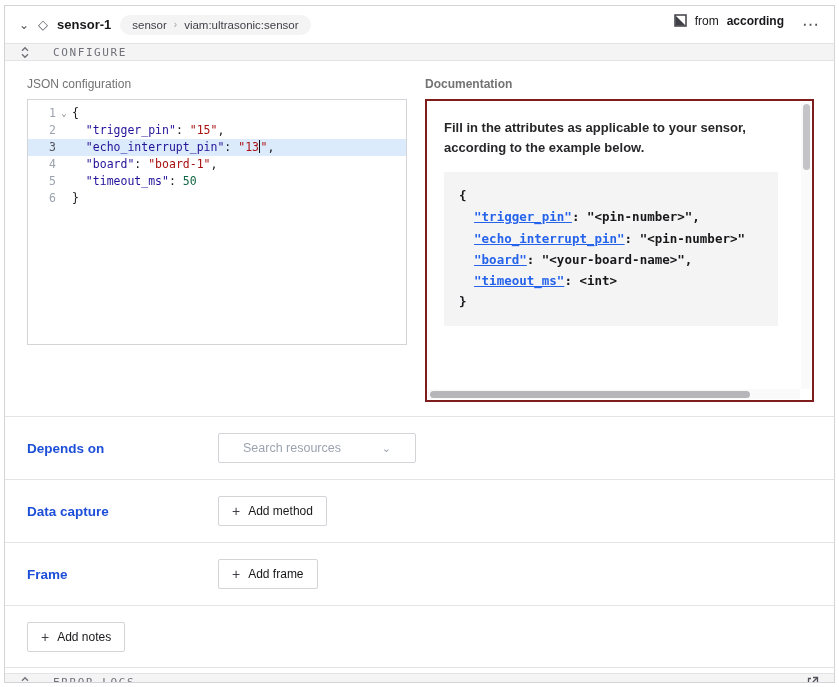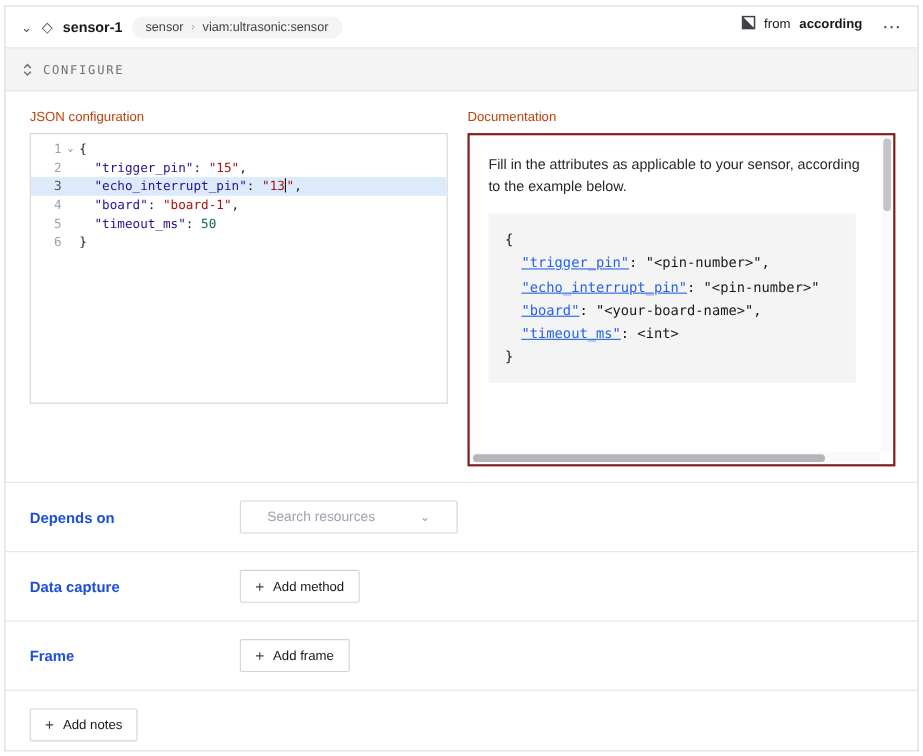--- a/index.html
+++ b/index.html
@@ -14,32 +14,32 @@
   .diamond { color:#52525b; font-size:13px; line-height:1; }
   .title { font-weight:700; font-size:13px; }
   .pillgroup { display:inline-flex; align-items:center; gap:7px; background:#f4f4f5;
     border-radius:12px; padding:4px 12px; font-size:11.5px; color:#3f3f46;text-align:center; }
   .pillsep { color:#a1a1aa; font-size:10px; }
   .hdr-right { margin-left:auto; display:flex; gap:8px; font-size:12px; color:#18181b; }
   .fromname { font-weight:700; }
   .more { font-size:17px; color:#52525b; letter-spacing:1px; margin-left:10px; cursor:pointer; }
 
   
-  .bar { height:40px; background:#f4f4f5; border-top:1px solid #e4e4e7; border-bottom:1px solid #e4e4e7;
-    display:flex; align-items:center; gap:9px; padding:0 15px;text-align:right; }
+  .bar { height:18px; background:#f4f4f5; border-top:1px solid #e4e4e7; border-bottom:1px solid #e4e4e7;
+    display:flex; align-items:center; gap:23px; padding:0 15px;text-align:right; }
   .barlabel { font-family:"DejaVu Sans Mono","Liberation Mono",monospace; font-size:11px;
     letter-spacing:1.6px; color:#71717a; }
   .bar svg { flex:none; }
   .bar .right { margin-left:auto; display:flex; align-items:center; cursor:pointer; }
 
   
   .cfg-body { display:flex; gap:18px; padding:16px 20px 14px 22px; }
   .col-left { width:380px; flex:none; }
-  .col-right { flex:1; min-width:0; }
-  .field-label { font-size:12px; color:#c2410c; margin-bottom:8px; }
+  .col-right { flex:1; min-width:0;font-weight:bold; }
+  .field-label { font-size:12px; color:#737373; margin-bottom:8px; }
 
   
   .editor { border:1px solid #d4d4d8; height:246px; background:#fff; overflow:hidden;
     font-family:"DejaVu Sans Mono","Liberation Mono",monospace; font-size:11.5px; padding-top:5px; cursor:text; }
   .ed-line { display:flex; line-height:17px; white-space:pre; }
   .ed-line .gutter { width:28px; flex:none; text-align:right; color:#9ca3af; }
   .ed-line .fold { width:16px; flex:none; text-align:center; color:#71717a; font-size:9px; }
   .ed-line.active { background:#dcebfb; }
   .ed-line.active .gutter { color:#52525b; }
   .tk-key { color:#221199; }

